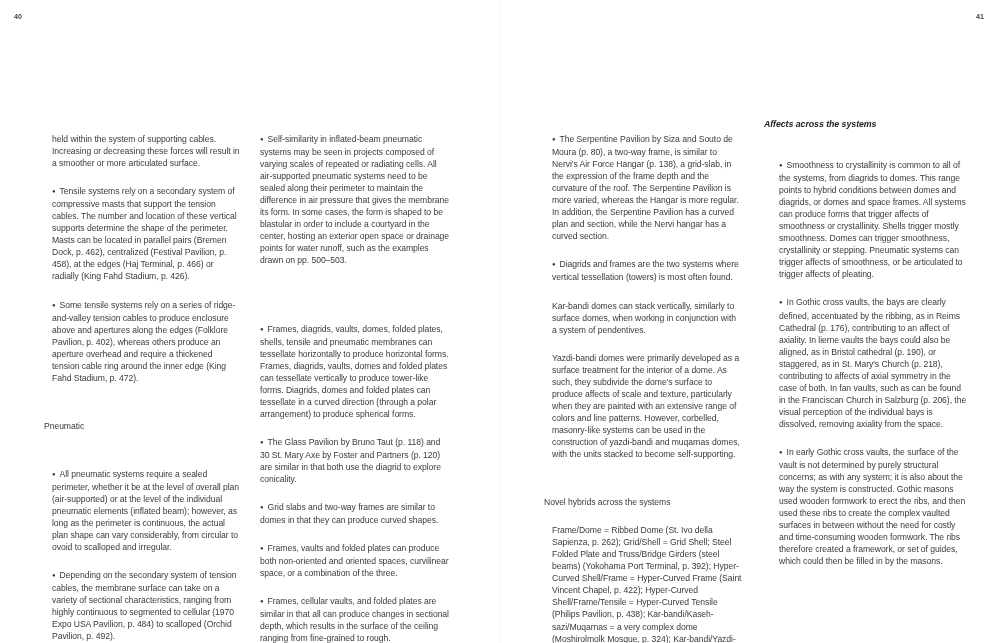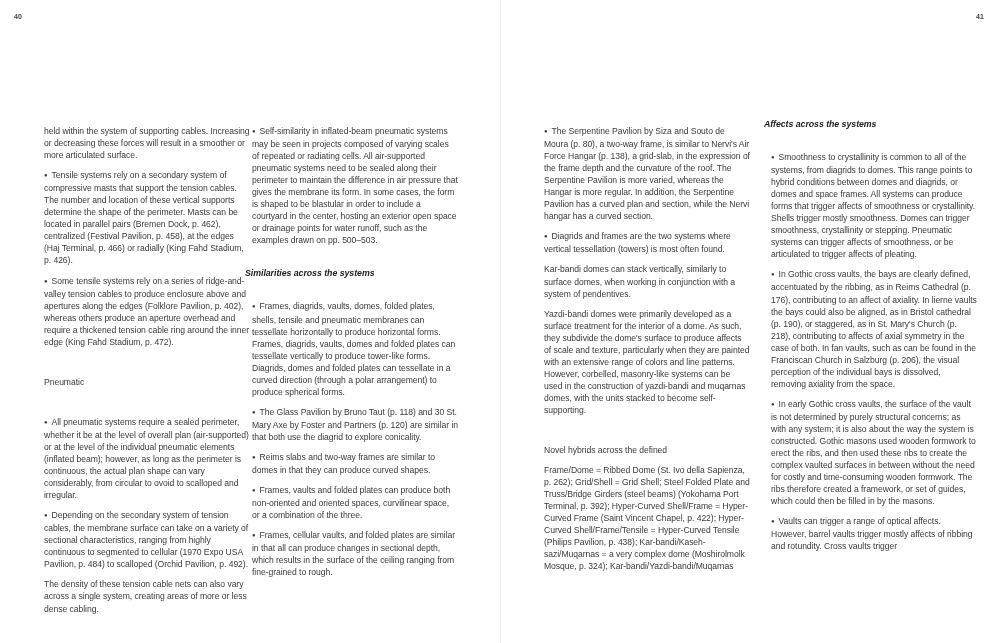--- a/index.html
+++ b/index.html
@@ -1,20 +1,20 @@
 <!DOCTYPE html>
 <html><head>
   <meta charset="utf-8">
   <style>
     html, body { margin: 0; padding: 0; background: #ffffff; }
     body { width: 1000px; height: 643px; position: relative; overflow: hidden;
            font-family: "Liberation Sans", sans-serif; color: #3a3a3a; }
     .pagenum { position: absolute; top: 13px; font-size: 7px; font-weight: bold; color: #444; }
     .col { position: absolute; top: 117px; width: 222px; font-size: 8.6px; line-height: 12.05px; letter-spacing: -0.05px; }
-    .col p { margin: 8px; }
+    .col p { margin: 16px; }
     .col .gap { height: 12px; }
     .col h3 { margin: 1px; font-size: 8.8px; font-weight: bold; color: #222; line-height: 12px; font-style: italic; }
     .col .sub { margin: 8px; color: #3a3a3a; }
     .bullet::before { content: "\25CF"; font-size: 6px; position: relative; top: -1px; margin-right: 4px; }
     .gutter { position: absolute; top: 0; left: 500px; width: 1px; height: 643px; background: #f4f4f4; }
   </style>
 </head>
 <body>
 
 <div class="pagenum" style="left:14px;">40</div>
@@ -29,39 +29,37 @@
   <p class="sub">Pneumatic</p>
   <div class="gap"></div>
   <p class="bullet">All pneumatic systems require a sealed perimeter, whether it be at the level of overall plan (air-supported) or at the level of the individual pneumatic elements (inflated beam); however, as long as the perimeter is continuous, the actual plan shape can vary considerably, from circular to ovoid to scalloped and irregular.</p>
   <p class="bullet">Depending on the secondary system of tension cables, the membrane surface can take on a variety of sectional characteristics, ranging from highly continuous to segmented to cellular (1970 Expo USA Pavilion, p. 484) to scalloped (Orchid Pavilion, p. 492).</p>
   <p>The density of these tension cable nets can also vary across a single system, creating areas of more or less dense cabling.</p>
 </div>
 
 <div class="col" style="left:244px;">
   <p class="bullet">Self-similarity in inflated-beam pneumatic systems may be seen in projects composed of varying scales of repeated or radiating cells. All air-supported pneumatic systems need to be sealed along their perimeter to maintain the difference in air pressure that gives the membrane its form. In some cases, the form is shaped to be blastular in order to include a courtyard in the center, hosting an exterior open space or drainage points for water runoff, such as the examples drawn on pp. 500–503.</p>
   <div class="gap"></div>
-  <h3>Similarities across the systems</h3>
   <div class="gap"></div>
   <p class="bullet">Frames, diagrids, vaults, domes, folded plates, shells, tensile and pneumatic membranes can tessellate horizontally to produce horizontal forms. Frames, diagrids, vaults, domes and folded plates can tessellate vertically to produce tower-like forms. Diagrids, domes and folded plates can tessellate in a curved direction (through a polar arrangement) to produce spherical forms.</p>
   <p class="bullet">The Glass Pavilion by Bruno Taut (p. 118) and 30 St. Mary Axe by Foster and Partners (p. 120) are similar in that both use the diagrid to explore conicality.</p>
-  <p class="bullet">Reims slabs and two-way frames are similar to domes in that they can produce curved shapes.</p>
+  <p class="bullet">Grid slabs and two-way frames are similar to domes in that they can produce curved shapes.</p>
   <p class="bullet">Frames, vaults and folded plates can produce both non-oriented and oriented spaces, curvilinear space, or a combination of the three.</p>
   <p class="bullet">Frames, cellular vaults, and folded plates are similar in that all can produce changes in sectional depth, which results in the surface of the ceiling ranging from fine-grained to rough.</p>
 </div>
 
 <div class="col" style="left:536px;">
   <p class="bullet">The Serpentine Pavilion by Siza and Souto de Moura (p. 80), a two-way frame, is similar to Nervi's Air Force Hangar (p. 138), a grid-slab, in the expression of the frame depth and the curvature of the roof. The Serpentine Pavilion is more varied, whereas the Hangar is more regular. In addition, the Serpentine Pavilion has a curved plan and section, while the Nervi hangar has a curved section.</p>
   <p class="bullet">Diagrids and frames are the two systems where vertical tessellation (towers) is most often found.</p>
   <p>Kar-bandi domes can stack vertically, similarly to surface domes, when working in conjunction with a system of pendentives.</p>
   <p>Yazdi-bandi domes were primarily developed as a surface treatment for the interior of a dome. As such, they subdivide the dome's surface to produce affects of scale and texture, particularly when they are painted with an extensive range of colors and line patterns. However, corbelled, masonry-like systems can be used in the construction of yazdi-bandi and muqarnas domes, with the units stacked to become self-supporting.</p>
   <div class="gap"></div>
-  <p class="sub">Novel hybrids across the defined</p>
+  <p class="sub">Novel hybrids across the systems</p>
   <p>Frame/Dome = Ribbed Dome (St. Ivo della Sapienza, p. 262); Grid/Shell = Grid Shell; Steel Folded Plate and Truss/Bridge Girders (steel beams) (Yokohama Port Terminal, p. 392); Hyper-Curved Shell/Frame = Hyper-Curved Frame (Saint Vincent Chapel, p. 422); Hyper-Curved Shell/Frame/Tensile = Hyper-Curved Tensile (Philips Pavilion, p. 438); Kar-bandi/Kaseh-sazi/Muqarnas = a very complex dome (Moshirolmolk Mosque, p. 324); Kar-bandi/Yazdi-bandi/Muqarnas</p>
 </div>
 
 <div class="col" style="left:763px;">
   <h3>Affects across the systems</h3>
   <div class="gap"></div>
   <p class="bullet">Smoothness to crystallinity is common to all of the systems, from diagrids to domes. This range points to hybrid conditions between domes and diagrids, or domes and space frames. All systems can produce forms that trigger affects of smoothness or crystallinity. Shells trigger mostly smoothness. Domes can trigger smoothness, crystallinity or stepping. Pneumatic systems can trigger affects of smoothness, or be articulated to trigger affects of pleating.</p>
   <p class="bullet">In Gothic cross vaults, the bays are clearly defined, accentuated by the ribbing, as in Reims Cathedral (p. 176), contributing to an affect of axiality. In lierne vaults the bays could also be aligned, as in Bristol cathedral (p. 190), or staggered, as in St. Mary's Church (p. 218), contributing to affects of axial symmetry in the case of both. In fan vaults, such as can be found in the Franciscan Church in Salzburg (p. 206), the visual perception of the individual bays is dissolved, removing axiality from the space.</p>
   <p class="bullet">In early Gothic cross vaults, the surface of the vault is not determined by purely structural concerns; as with any system; it is also about the way the system is constructed. Gothic masons used wooden formwork to erect the ribs, and then used these ribs to create the complex vaulted surfaces in between without the need for costly and time-consuming wooden formwork. The ribs therefore created a framework, or set of guides, which could then be filled in by the masons.</p>
-  <p class="bullet">Vaults can trigger a range of optical affects. However, barrel vaults trigger mostly affects of ribbing and rotundity. Cross vaults trigger</p>
 </div>
 
 </body></html>

